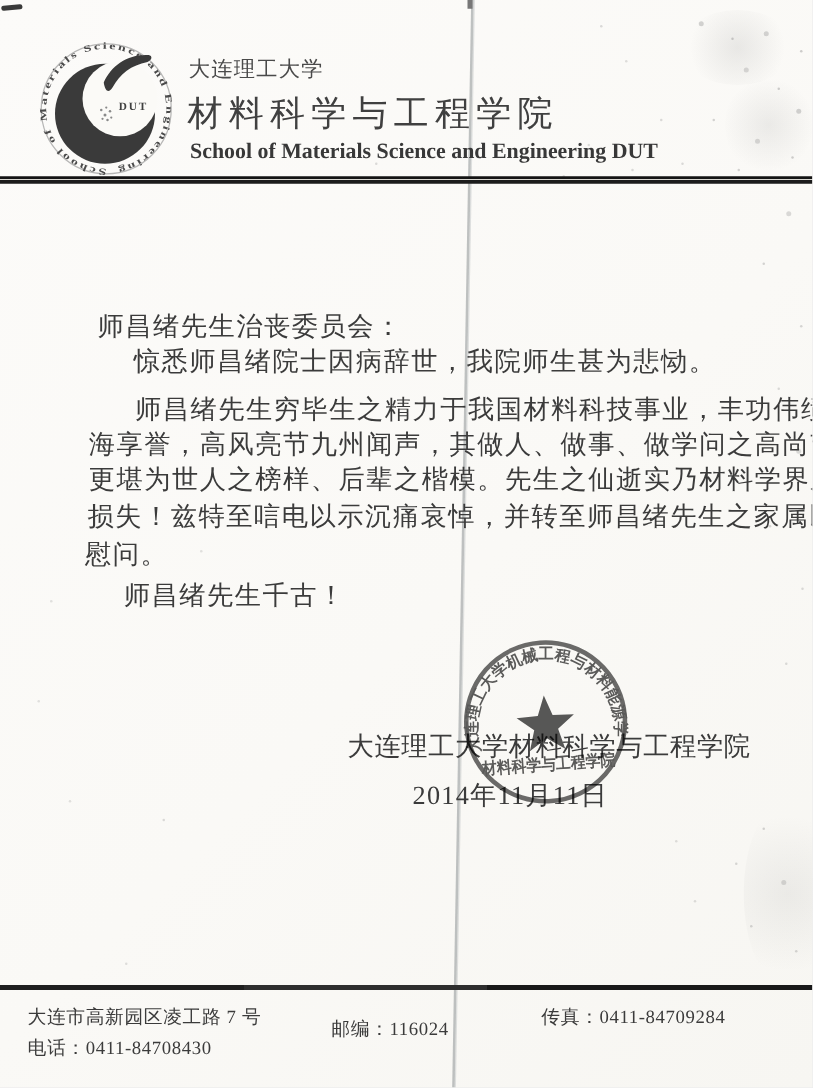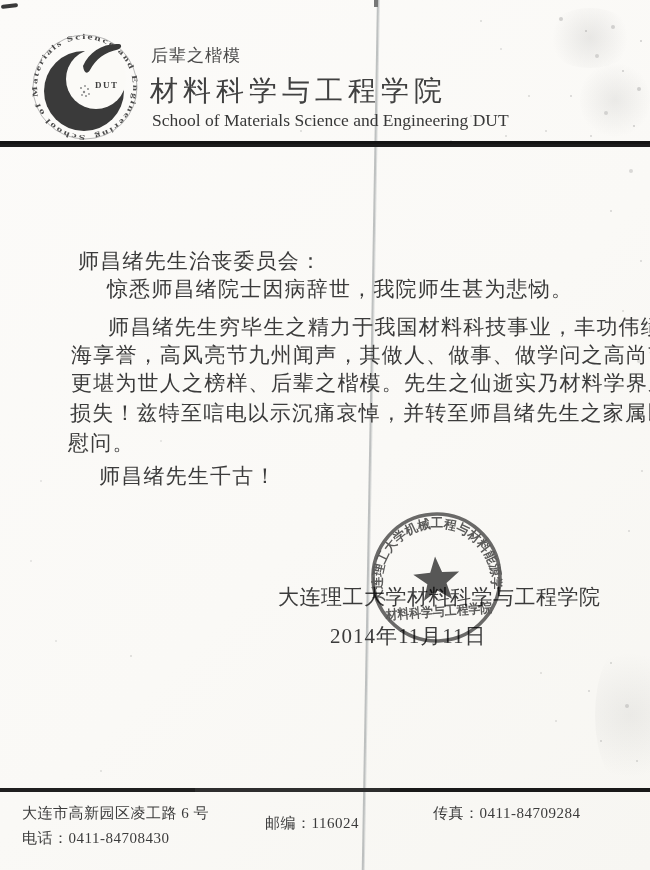--- a/index.html
+++ b/index.html
@@ -45,21 +45,21 @@
   .np1{left:545px;top:8px;width:90px;height:60px;
     background:radial-gradient(circle,rgba(120,120,120,.14),rgba(120,120,120,0) 70%);}
   .np2{left:580px;top:60px;width:70px;height:80px;
     background:radial-gradient(circle,rgba(120,120,120,.12),rgba(120,120,120,0) 70%);}
   .np3{left:595px;top:640px;width:70px;height:150px;
     background:radial-gradient(circle,rgba(120,120,120,.10),rgba(120,120,120,0) 75%);}
   
   .logo{position:absolute;left:27px;top:33px;}
   .univ-name{position:absolute;left:151px;top:44px;font-size:17px;letter-spacing:1px;color:#4a4a4a;}
   .school-cn{position:absolute;left:150px;top:72px;font-size:28px;letter-spacing:5px;color:#404040;font-weight:500;}
-  .school-en{position:absolute;left:152px;top:110px;font-size:17.5px;font-weight:normal;color:#383838;
+  .school-en{position:absolute;left:152px;top:110px;font-size:17.5px;font-weight:bold;color:#383838;
     font-family:"Liberation Serif","DejaVu Serif",serif;text-align:center;}
   .header-rule{position:absolute;left:0;top:141px;width:650px;height:6px;
     background:linear-gradient(#141414 0 42%,#d8d6d0 42% 55%,#1c1c1c 55% 100%);}
   
   .letter-title{position:absolute;left:0;top:155px;width:640px;text-align:center;
     font-size:27px;font-weight:bold;color:#353535;}
   .txt{position:absolute;font-size:21px;letter-spacing:1.2px;color:#3b3b3b;white-space:nowrap;margin-top:28px;}
   .salutation{left:78px;top:219px;}
   .l1{left:107px;top:247px;}
   .l2{left:108px;top:285px;}
@@ -111,21 +111,21 @@
           <circle cx="61" cy="55" r="1"></circle>
           <circle cx="54" cy="54" r="1"></circle>
         <circle cx="59" cy="62" r="1"></circle>
           <circle cx="55" cy="61" r="0.9"></circle>
           <circle cx="62" cy="60" r="0.9"></circle>
         <circle cx="58" cy="52" r="0.9"></circle>
       </g>
       <text x="68" y="54" font-size="9" font-weight="bold" fill="#3f3f3f" letter-spacing="1.5" font-family="Liberation Serif, DejaVu Serif, serif">DUT</text>
     </svg>
   </div>
-  <div class="univ-name">后辈之楷模</div>
+  <div class="univ-name">大连理工大学</div>
   <div class="school-cn">材料科学与工程学院</div>
   <div class="school-en">School of Materials Science and Engineering DUT</div>
   <div class="header-rule"></div>
 
   <div class="txt salutation">师昌绪先生治丧委员会：</div>
   <div class="txt l1">惊悉师昌绪院士因病辞世，我院师生甚为悲恸。</div>
   <div class="txt l2">师昌绪先生穷毕生之精力于我国材料科技事业，丰功伟绩四</div>
   <div class="txt l3">海享誉，高风亮节九州闻声，其做人、做事、做学问之高尚节操</div>
   <div class="txt l4">更堪为世人之榜样、后辈之楷模。先生之仙逝实乃材料学界之大</div>
   <div class="txt l5">损失！兹特至唁电以示沉痛哀悼，并转至师昌绪先生之家属以表</div>
@@ -139,18 +139,18 @@
     <circle cx="67" cy="67" r="63" fill="none" stroke="#454545" stroke-width="3.6" opacity="0.9"></circle>
     <path id="sealArc" d="M 14,87 A 55,55 0 1 1 120,87" fill="none"></path>
     <text font-size="12.5" font-weight="bold" fill="#454545" font-family="Liberation Serif, DejaVu Serif, serif">
       <textPath href="#sealArc" textLength="210" lengthAdjust="spacingAndGlyphs">大连理工大学机械工程与材料能源学部</textPath>
     </text>
     <polygon fill="#424242" points="67,46 72.9,61.9 89.8,62.6 76.5,73.1 81.1,89.4 67,80 52.9,89.4 57.5,73.1 44.2,62.6 61.1,61.9"></polygon>
     <text x="67" y="105" text-anchor="middle" font-size="13" font-weight="bold" fill="#454545" textLength="106" lengthAdjust="spacingAndGlyphs" font-family="Liberation Serif, DejaVu Serif, serif">材料科学与工程学院</text>
   </svg>
 
   <div class="footer-rule"></div>
-  <div class="ftxt addr">大连市高新园区凌工路 6 号</div>
+  <div class="ftxt addr">大连市高新园区凌工路 7 号</div>
   <div class="ftxt post">邮编：116024</div>
   <div class="ftxt fax">传真：0411-84709284</div>
   <div class="ftxt phone">电话：0411-84708430</div>
 
 </div>
 
 </body></html>

